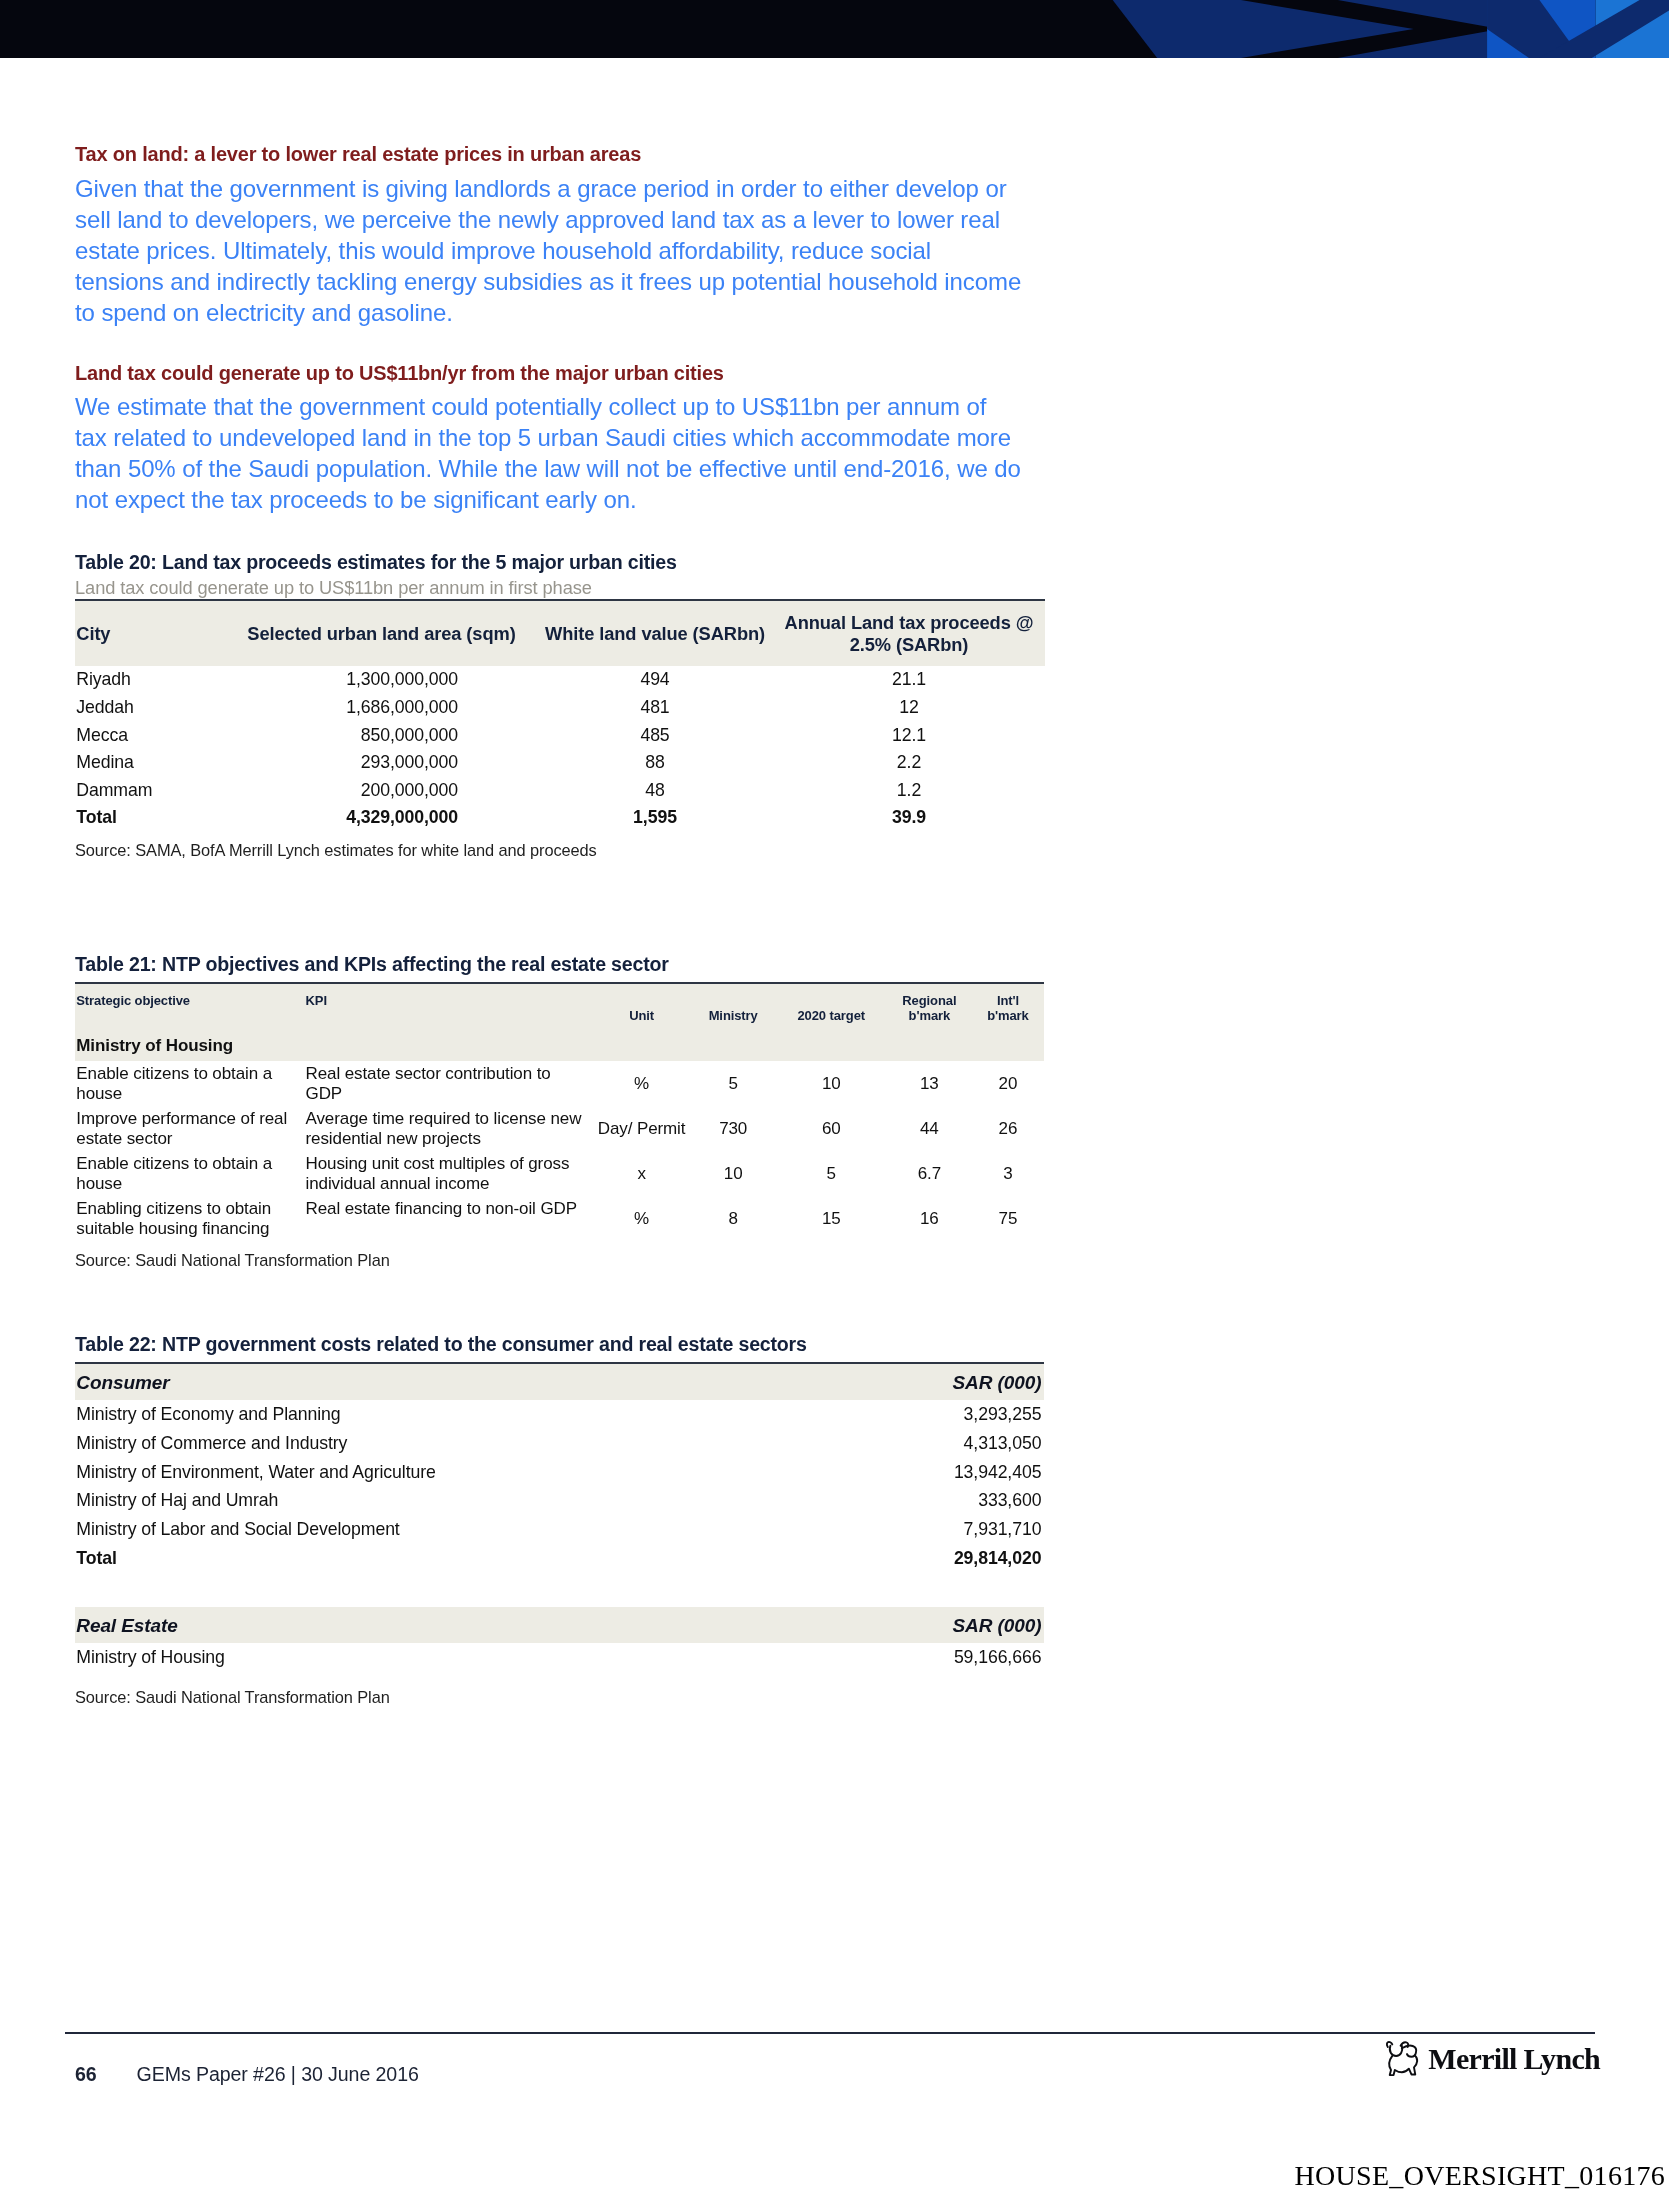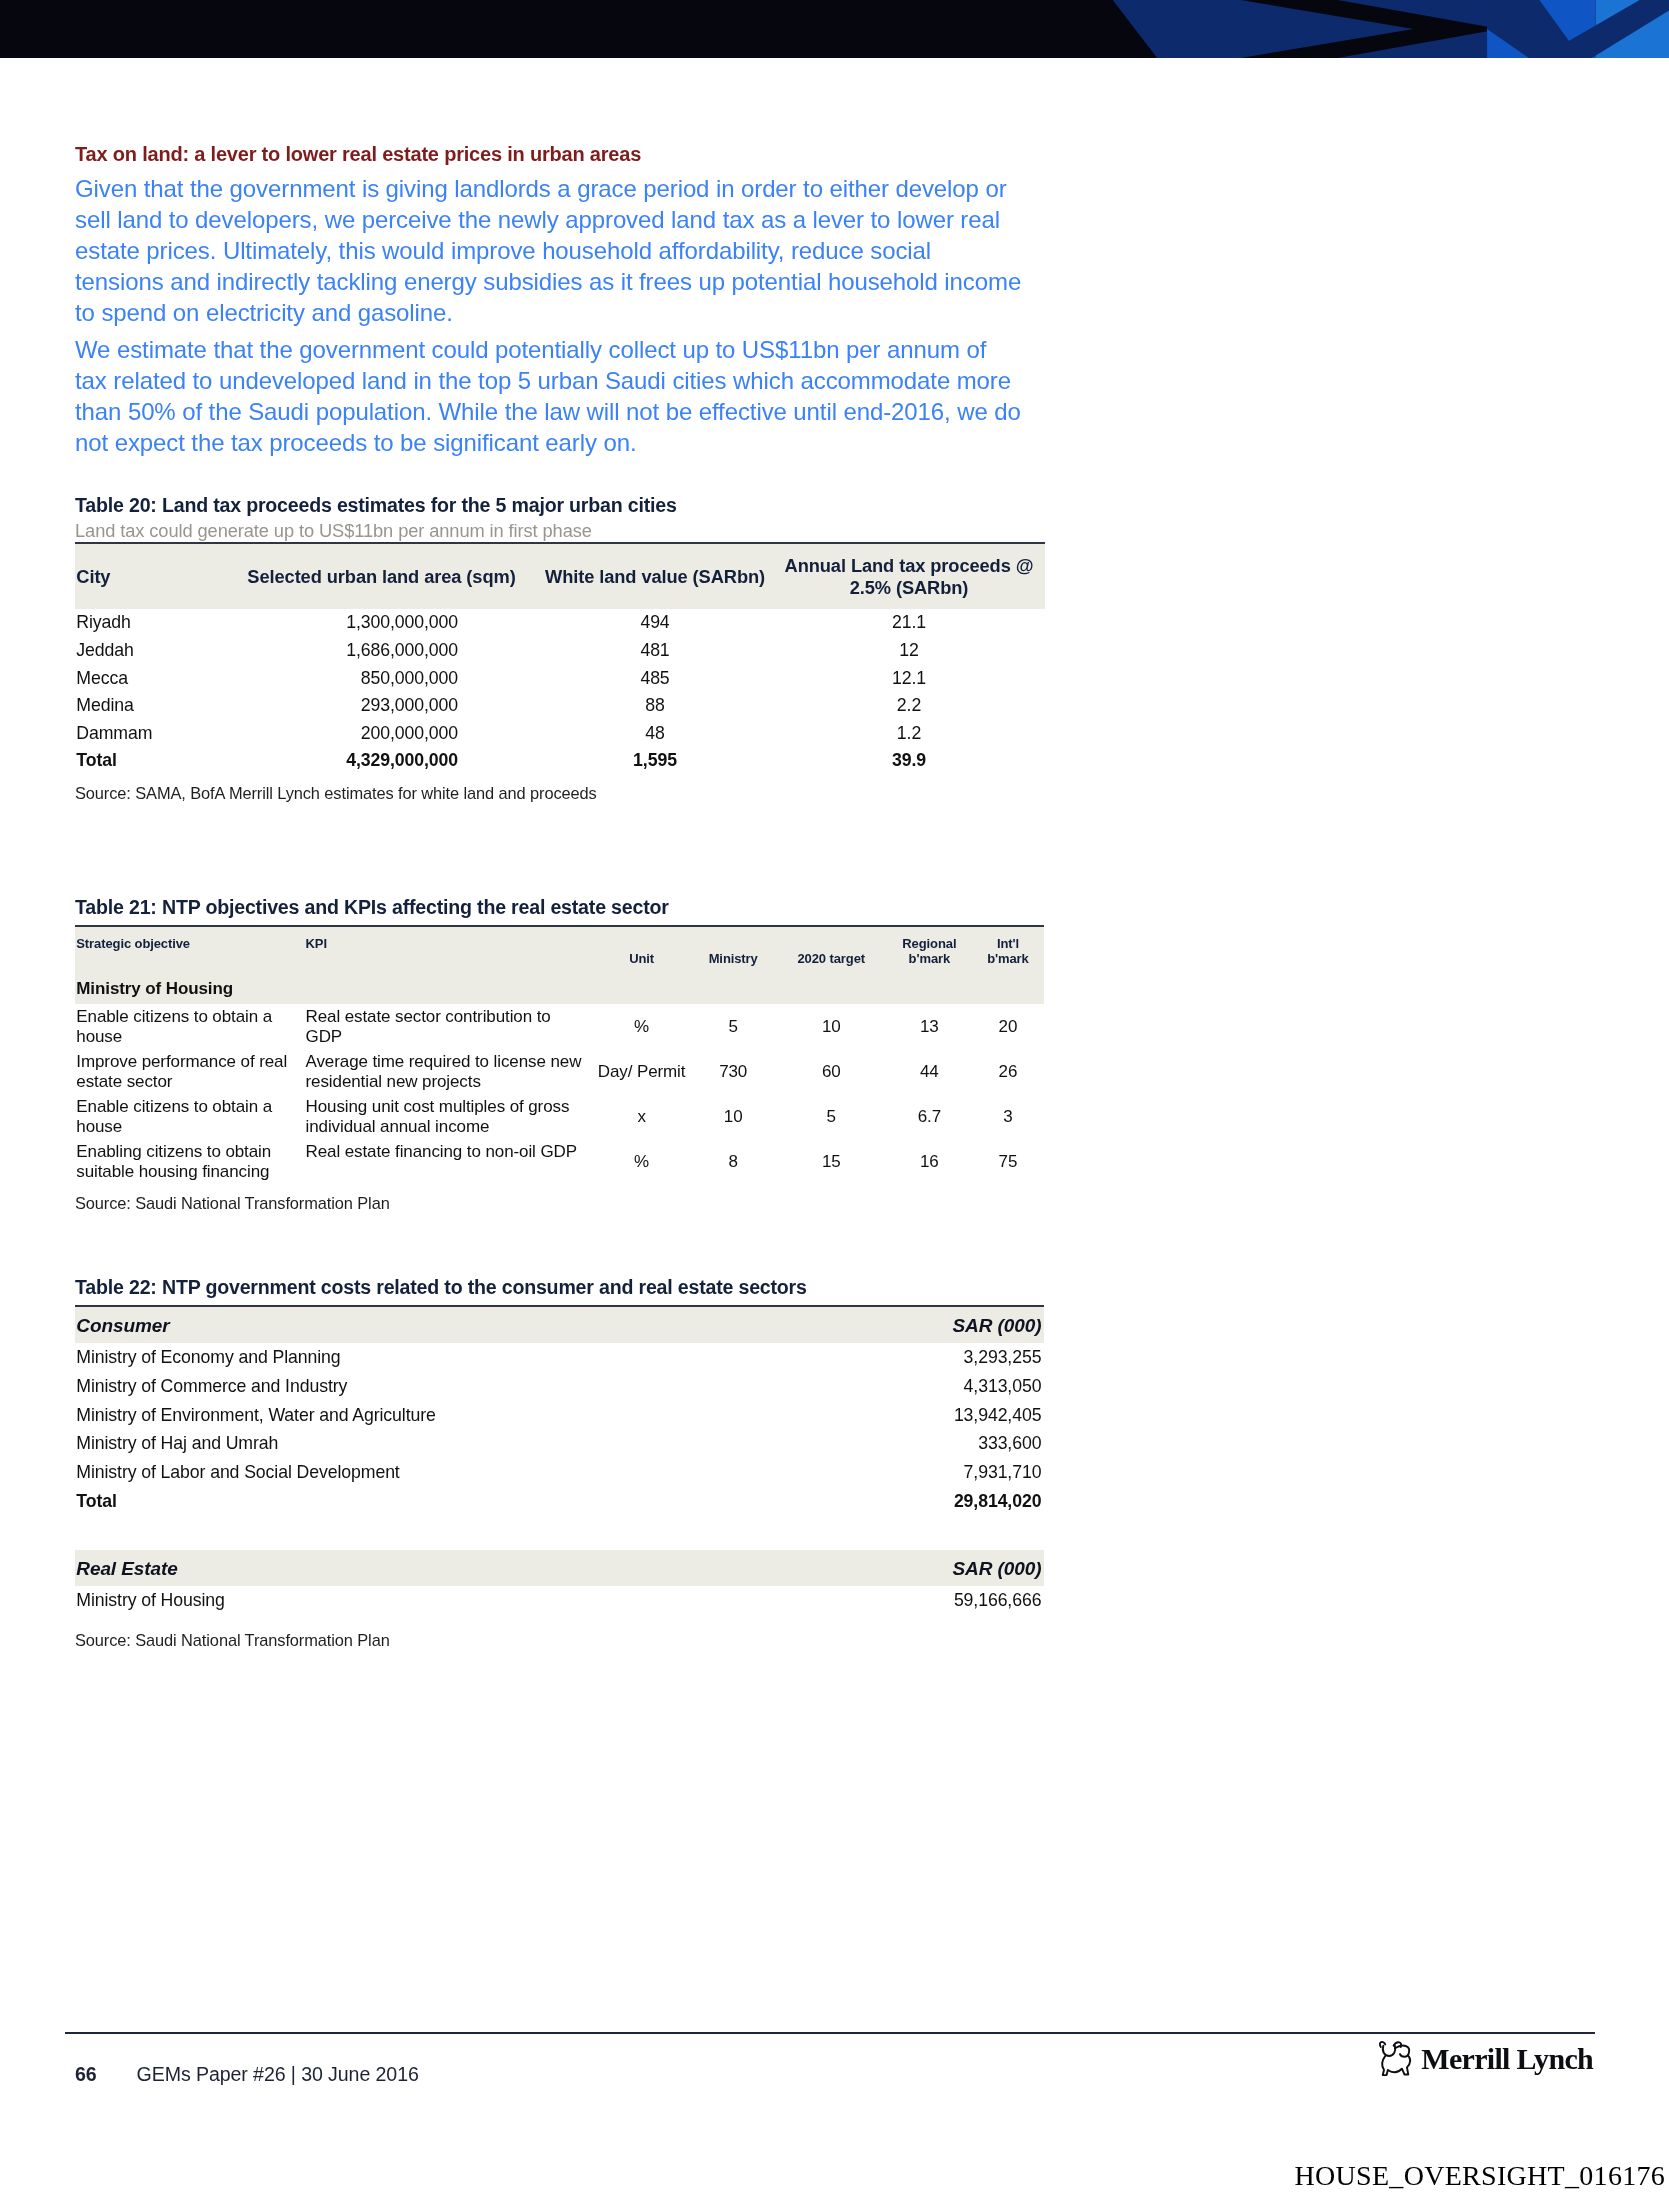--- a/index.html
+++ b/index.html
@@ -73,21 +73,21 @@
   .footer-rule{
     position:absolute;top:2032px;left:65px;width:1530px;height:0;
     border-top:2.6px solid #20273a;
   }
   .footer-meta{
     position:absolute;top:2063px;left:75px;display:flex;gap:40px;
     font-size:19.6px;color:#1c2334;letter-spacing:-0.1px;align-items:baseline;
   }
   .footer-meta .pageno{font-weight:bold;}
   .logo{
-    position:absolute;top:2040px;right:76px;display:flex;align-items:center;gap:5.2px;
+    position:absolute;top:2040px;right:69px;display:flex;align-items:center;gap:5.2px;
   }
   .logo .wordmark{
     font-family:"Liberation Serif", serif;font-weight:bold;font-size:30px;
     color:#0d0e12;letter-spacing:-0.7px;white-space:nowrap;
   }
   .stamp{
     position:absolute;top:2160px;right:3.9px;font-size:28px;color:#000;
     font-family:Liberation Serif, serif;letter-spacing:0.3px;white-space:nowrap;
   }
 </style>
@@ -104,20 +104,21 @@
     <rect x="2438" y="0" width="112" height="88" fill="#1b74d4"></rect>
     <polygon points="2352,88 2505,0 2550,0 2550,16 2432,88" fill="#0d2a6d"></polygon>
   </svg>
 </div>
 
 <div class="content">
 
   <div class="section-heading h1">Tax on land: a lever to lower real estate prices in urban areas</div>
   <p class="body-par">Given that the government is giving landlords a grace period in order to either develop or sell land to developers, we perceive the newly approved land tax as a lever to lower real estate prices. Ultimately, this would improve household affordability, reduce social tensions and indirectly tackling energy subsidies as it frees up potential household income to spend on electricity and gasoline.</p>
 
+  <div class="section-heading h2">Land tax could generate up to US$11bn/yr from the major urban cities</div>
   <p class="body-par">We estimate that the government could potentially collect up to US$11bn per annum of tax related to undeveloped land in the top 5 urban Saudi cities which accommodate more than 50% of the Saudi population. While the law will not be effective until end-2016, we do not expect the tax proceeds to be significant early on.</p>
 
   <div class="tbl-title t20-title">Table 20: Land tax proceeds estimates for the 5 major urban cities</div>
   <div class="tbl-sub">Land tax could generate up to US$11bn per annum in first phase</div>
   <table class="t20">
     <colgroup>
         <col class="c1">
         <col class="c2">
         <col class="c3">
         <col class="c4">

